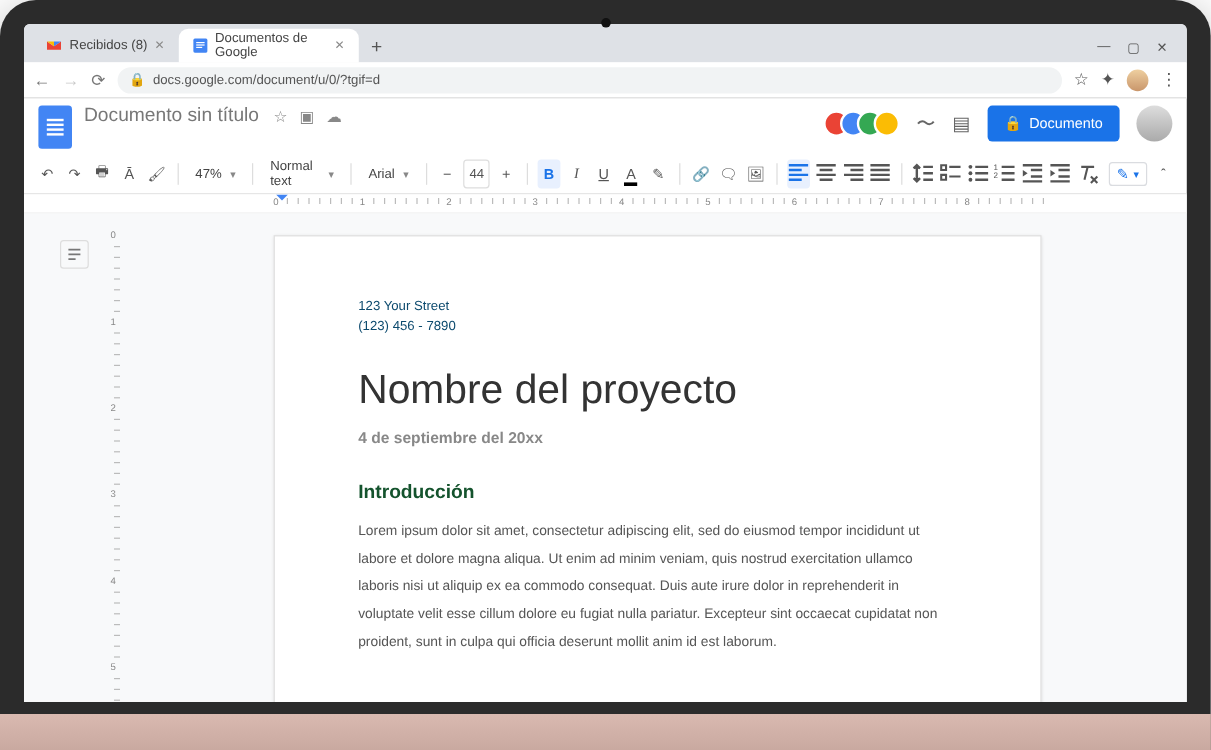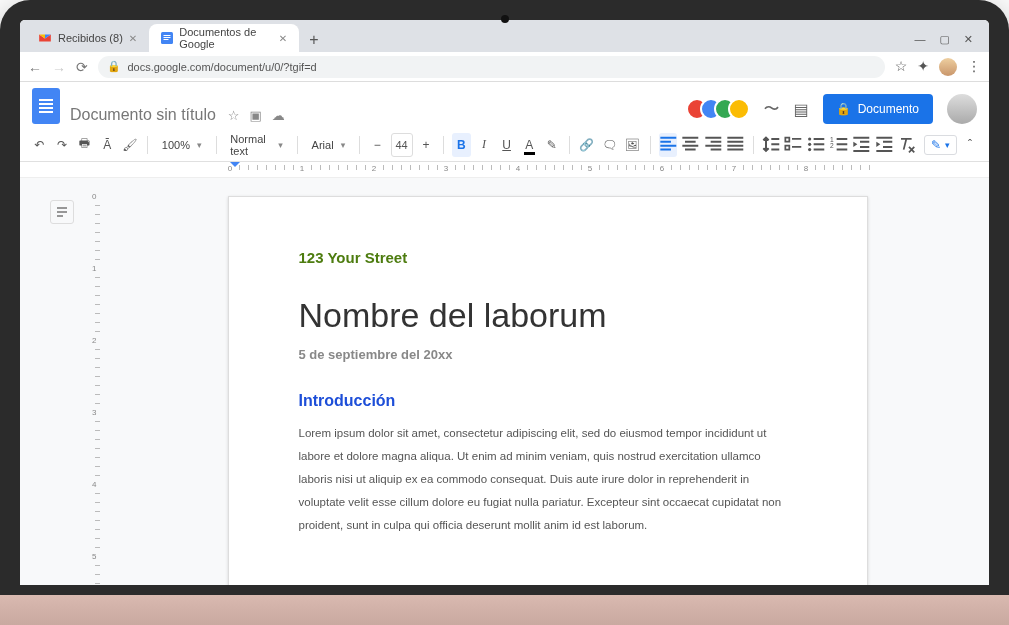--- a/index.html
+++ b/index.html
@@ -46,21 +46,21 @@
   }
   .nav-arrow { color: #777; font-size: 14px; }
   .url-field {
     flex: 1; background: #f1f3f4; border-radius: 12px; height: 22px;
     display: flex; align-items: center; padding: 0 10px; font-size: 11px; color: #555; gap: 6px;
   }
   .url-extra { display: flex; gap: 10px; color: #555; font-size: 14px; }
   .avatar-tiny { width: 18px; height: 18px; border-radius: 50%; background: linear-gradient(#eecfa0,#c9966b); }
   
   .docs-header {
-    padding: 6px 12px 0; display: flex; align-items: flex-end; gap: 10px;
+    padding: 6px 12px 0; display: flex; align-items: flex-start; gap: 10px;
   }
   .docs-logo {
     width: 28px; height: 36px; background: #4285f4; border-radius: 3px;
     position: relative; display:flex; align-items:center; justify-content:center;
   }
   .docs-logo::after {
     content:""; position:absolute; width: 14px; height: 2px; background:#fff; top:11px;
     box-shadow: 0 4px 0 #fff, 0 8px 0 #fff, 0 12px 0 #fff;
   }
   .title-area { display:flex; flex-direction:column; }
@@ -115,24 +115,24 @@
     display:flex; align-items:center; justify-content:center; color:#666;
   }
   .left-vruler { width:16px; margin-left:70px; position:relative; font-size:8px; color:#888;}
   .left-vruler .vtick { position:absolute; left:5px; width:5px; height:1px; background:#bbb;}
   .left-vruler .vnum { position:absolute; left:2px; transform: translateY(-50%) rotate(0);}
   .page {
     width: 640px; background:#fff; margin: 0 auto; box-shadow: 0 1px 3px rgba(0,0,0,.15);
     border:1px solid #ddd; padding: 50px 70px; min-height: 800px;
   }
   .company { font-size: 26px; color:#9e9e9e; font-weight:400; margin-bottom: 14px; font-family: Arial;}
-  .addr { font-size: 15px; color:#4d7c0f; line-height:1.5; font-weight:700;}
+  .addr { font-size: 11px; color:#0c4a6e; line-height:1.5; font-weight:400;}
   .project { font-size: 34px; color:#333; margin-top: 26px; font-family: Arial; }
   .date { font-size: 13px; color:#888; font-weight:600; margin-top: 12px;}
-  .section { font-size: 16px; font-weight:bold; color:#1d4ed8; margin-top: 30px; font-family: Arial;}
+  .section { font-size: 16px; font-weight:bold; color:#14532d; margin-top: 30px; font-family: Arial;}
   .body { font-size: 11.5px; color:#555; line-height: 2; margin-top: 12px;}
 </style>
 </head>
 <body>
 
 <div class="laptop-frame">
   <div class="laptop-notch"></div>
   <div class="screen">
 
     <div class="tab-strip">
@@ -213,21 +213,21 @@
     </div>
 
     <div class="toolbar">
       <div class="tb-btn">↶</div>
       <div class="tb-btn">↷</div>
       <div class="tb-btn">🖶</div>
       <div class="tb-btn">Ᾱ</div>
       <div class="tb-btn">🖌</div>
       <div class="tb-sep"></div>
       <div class="tb-select">
-          <span>100%</span>
+          <span>47%</span>
         </div>
       <div class="tb-sep"></div>
       <div class="tb-select">
           <span>Normal text</span>
         </div>
       <div class="tb-sep"></div>
       <div class="tb-select">
           <span>Arial</span>
         </div>
       <div class="tb-sep"></div>
@@ -443,22 +443,23 @@
           <div class="vtick" style="top: 333px;"></div>
           <div class="vtick" style="top: 342px;"></div>
           <div class="vtick" style="top: 351px;"></div>
           <div class="vnum" style="top: 360px;">5</div>
           <div class="vtick" style="top: 369px;"></div>
           <div class="vtick" style="top: 378px;"></div>
           <div class="vtick" style="top: 387px;"></div>
         </div>
       <div class="page">
         <div class="addr">123 Your Street</div>
-        <div class="project">Nombre del laborum</div>
-        <div class="date">5 de septiembre del 20xx</div>
+        <div class="addr">(123) 456 - 7890</div>
+        <div class="project">Nombre del proyecto</div>
+        <div class="date">4 de septiembre del 20xx</div>
         <div class="section">Introducción</div>
         <div class="body">Lorem ipsum dolor sit amet, consectetur adipiscing elit, sed do eiusmod tempor incididunt ut labore et dolore magna aliqua. Ut enim ad minim veniam, quis nostrud exercitation ullamco laboris nisi ut aliquip ex ea commodo consequat. Duis aute irure dolor in reprehenderit in voluptate velit esse cillum dolore eu fugiat nulla pariatur. Excepteur sint occaecat cupidatat non proident, sunt in culpa qui officia deserunt mollit anim id est laborum.</div>
       </div>
     </div>
 
   </div>
   <div class="laptop-base"></div>
 </div>
 
 </body></html>

